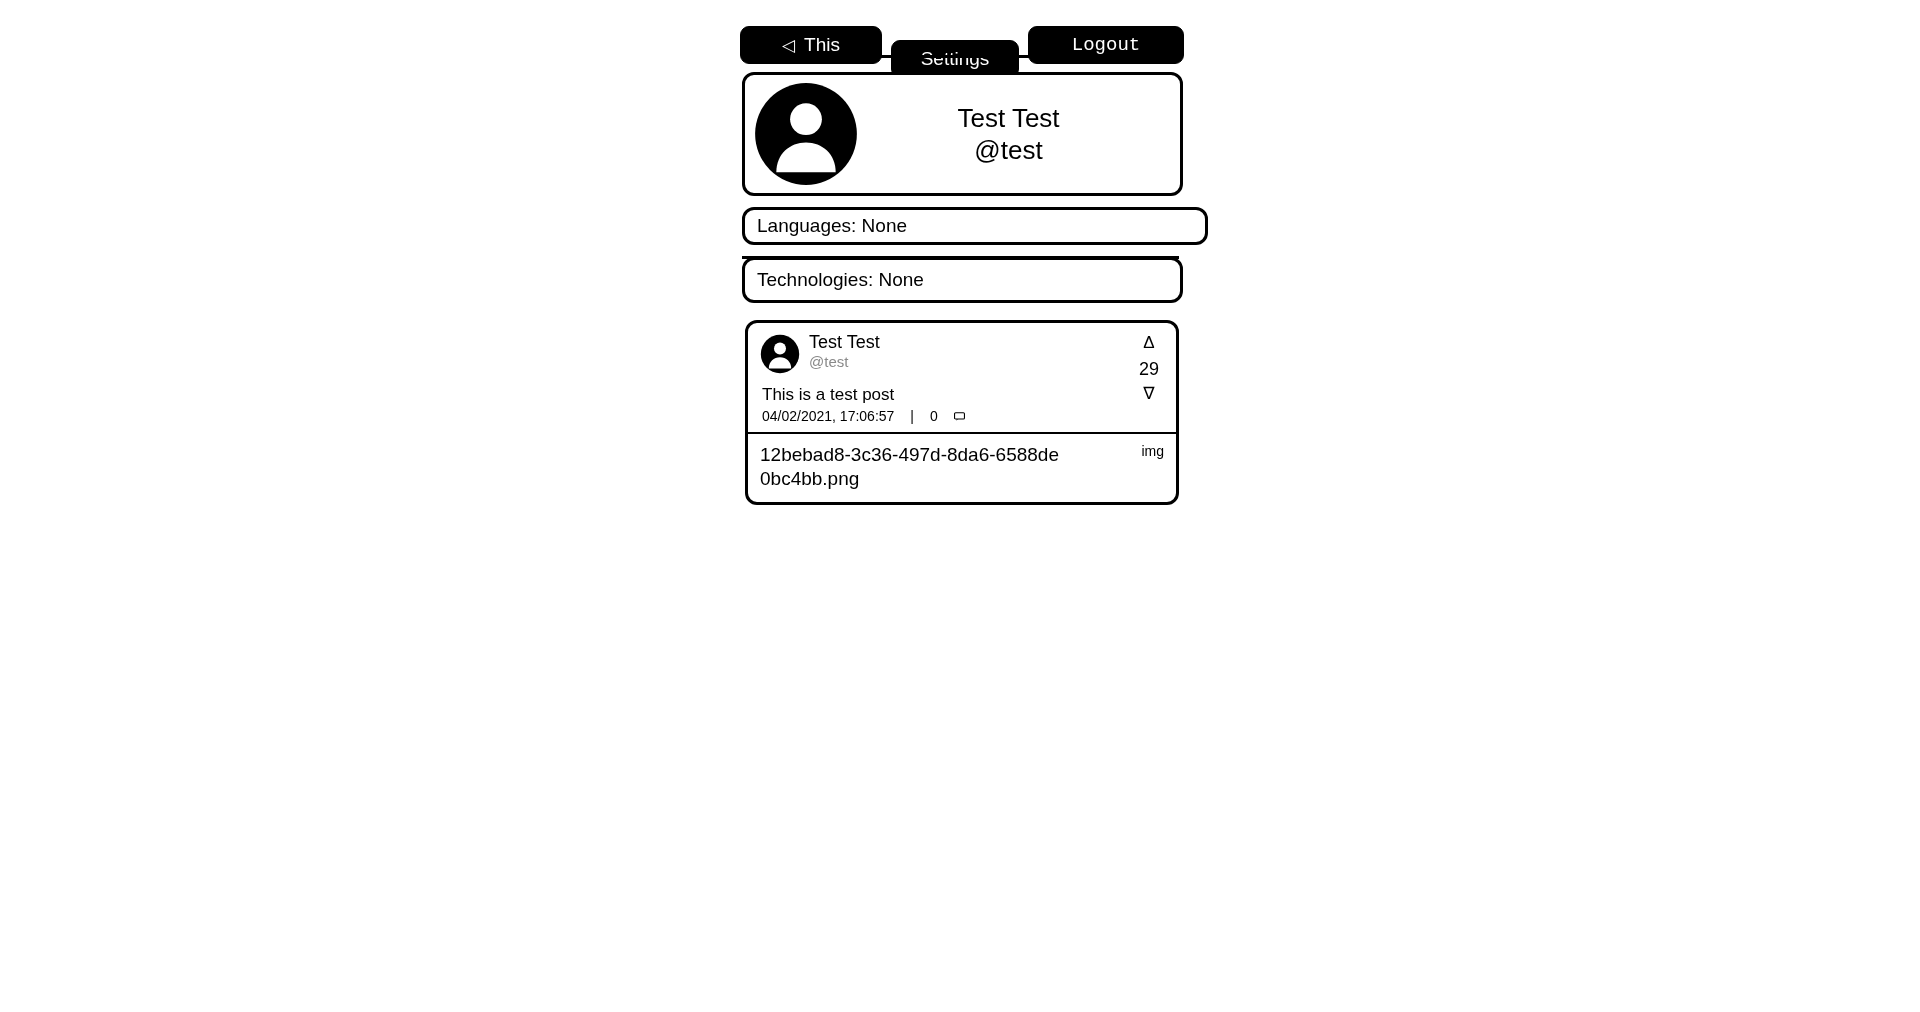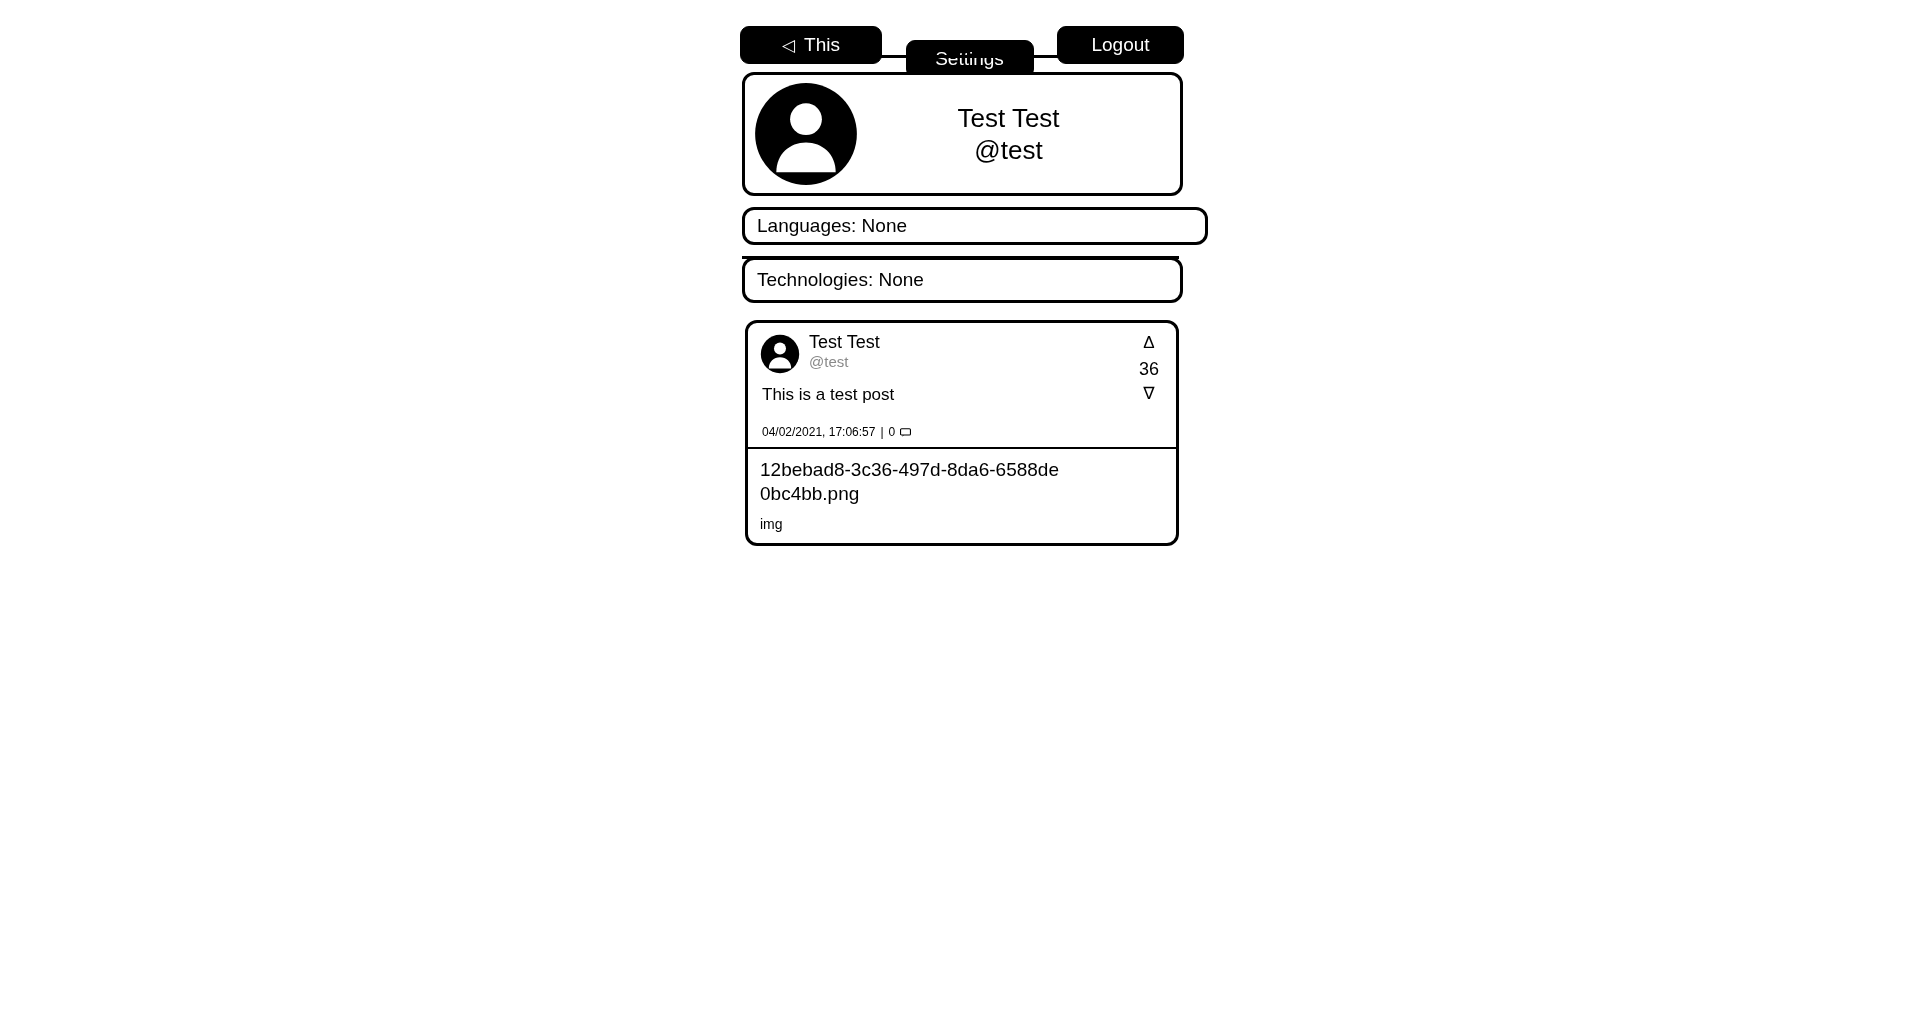--- a/index.html
+++ b/index.html
@@ -43,21 +43,21 @@
     cursor: pointer;
     white-space: nowrap;
   }
   .nav-btn .tri-left {
     font-size: 17px;
     line-height: 1;
     display: inline-block;
   }
   #btn-back { width: 142px; }
   #btn-settings { width: 128px; margin-top: 28px; }
-  #btn-logout { width: 127px; }
+  #btn-logout { width: 156px; font-family: Liberation Mono, monospace; }
 
   
   .hr {
     position: absolute;
     background: #000000;
     height: 3px;
   }
   #hr-top { left: 742px; top: 55px; width: 437px; }
   #hr-mid { left: 742px; top: 256px; width: 437px; }
 
@@ -140,26 +140,26 @@
     margin-top: 1px;
   }
   .post-author { font-size: 18px; line-height: 1.05; }
   .post-handle { font-size: 15px; color: #8a8a8a; line-height: 1.35; }
   .post-text {
     font-size: 17px;
     margin-top: 11px;
     margin-left: 2px;
   }
   .post-meta {
-    font-size: 12px;
-    margin-top: 20px;
+    font-size: 14px;
+    margin-top: 3px;
     margin-left: 2px;
     display: flex;
     align-items: center;
-    gap: 5px;
+    gap: 16px;
     color: #000000;
   }
   .meta-sep { color: #000000; }
   .comment-icon {
     display: inline-flex;
     align-items: center;
   }
   .votes {
     position: absolute;
     right: 10px;
@@ -167,24 +167,23 @@
     width: 34px;
     text-align: center;
     line-height: 1.45;
   }
   .vote-arrow { font-size: 17px; cursor: pointer; }
   .vote-count { font-size: 18px; }
 
   .attachment {
     display: flex;
     align-items: flex-start;
-    justify-content: flex-end;
+    justify-content: space-between;
     padding: 9px 12px 11px 12px;
     gap: 10px;
-    flex-direction: column;
   }
   .attachment-name {
     font-size: 19px;
     line-height: 1.25;
     max-width: 300px;
     word-break: break-all;
     cursor: pointer;
   }
   .attachment-kind {
     font-size: 14px;
@@ -256,21 +255,21 @@
         <span class="comment-icon">
           <svg width="11" height="9" viewBox="0 0 14 11">
             <rect x="0.7" y="0.7" width="12.6" height="8" rx="1.4" fill="none" stroke="#000000" stroke-width="1.4"></rect>
             <path d="M3 9.4 L3 10.6 L5.6 9" fill="#000000"></path>
           </svg>
         </span>
       </div>
 
       <div class="votes">
         <div class="vote-arrow">Δ</div>
-        <div class="vote-count">36</div>
+        <div class="vote-count">29</div>
         <div class="vote-arrow">∇</div>
       </div>
     </div>
 
     <div class="attachment">
       <div class="attachment-name">12bebad8-3c36-497d-8da6-6588de0bc4bb.png</div>
       <div class="attachment-kind">img</div>
     </div>
   </div>
 

